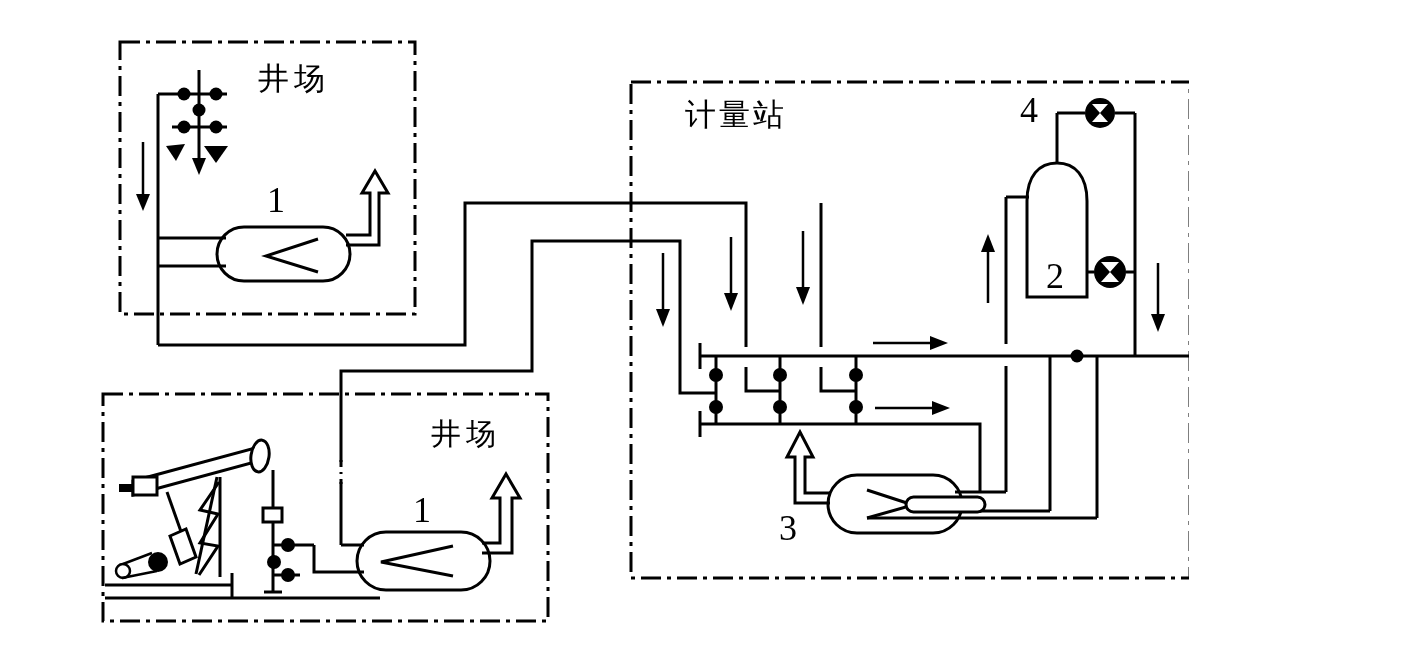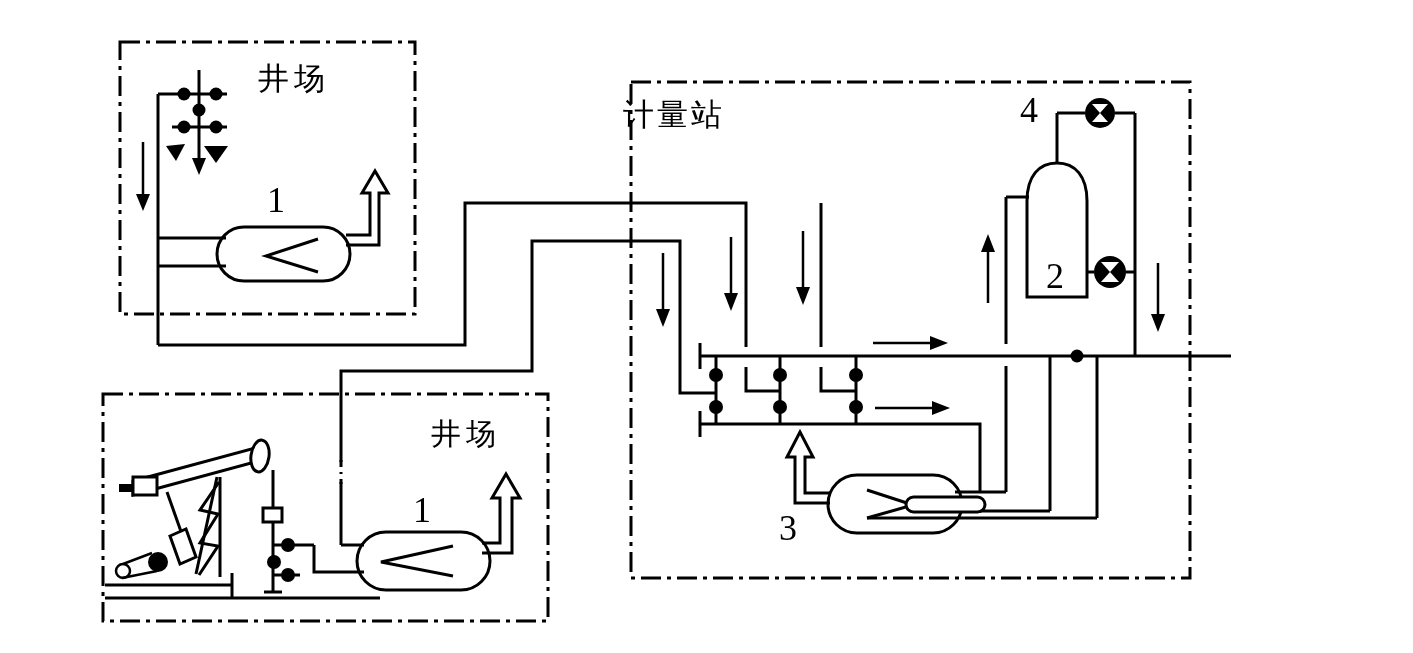--- a/index.html
+++ b/index.html
@@ -1,17 +1,17 @@
 <!DOCTYPE html>
 <html><head>
 <meta charset="utf-8">
 <style>
   html,body{margin:0;padding:0;background:#fff;}
   .canvas{position:relative;width:1189px;height:653px;background:#fff;
-          font-family:"Liberation Serif","DejaVu Serif",serif;color:#000;overflow:hidden;padding-left:42px;}
+          font-family:"Liberation Serif","DejaVu Serif",serif;color:#000;overflow:hidden;}
   .canvas svg{position:absolute;left:0;top:0;}
   .lbl{position:absolute;white-space:nowrap;line-height:1;}
   .cn{font-size:31px;letter-spacing:5px;}
   .num{font-size:36px;}
   .vtext{writing-mode:vertical-rl;text-orientation:upright;font-size:30px;letter-spacing:3px;}
   line,polyline,path,rect.v{stroke:#000;fill:none;}
 </style>
 </head>
 <body>
 
@@ -196,21 +196,21 @@
     </g>
   </g>
 </svg>
 
 <div class="lbl cn" style="left:258px;top:63px;">井场</div>
 <div class="lbl num" style="left:267px;top:182px;">1</div>
 
 <div class="lbl cn" style="left:431px;top:419px;font-size:30px;">井场</div>
 <div class="lbl num" style="left:413px;top:492px;">1</div>
 
-<div class="lbl cn" style="left:623px;top:99px;letter-spacing:3px;">计量站</div>
+<div class="lbl cn" style="left:685px;top:99px;letter-spacing:3px;">计量站</div>
 <div class="lbl num" style="left:1046px;top:258px;">2</div>
 <div class="lbl num" style="left:779px;top:510px;">3</div>
 <div class="lbl num" style="left:1020px;top:92px;">4</div>
 
 <div class="lbl vtext" style="left:1278px;top:148px;">去集中处理站</div>
 <div class="lbl vtext" style="left:1318px;top:168px;">或去接转站</div>
 
 </div>
 
 </body></html>

